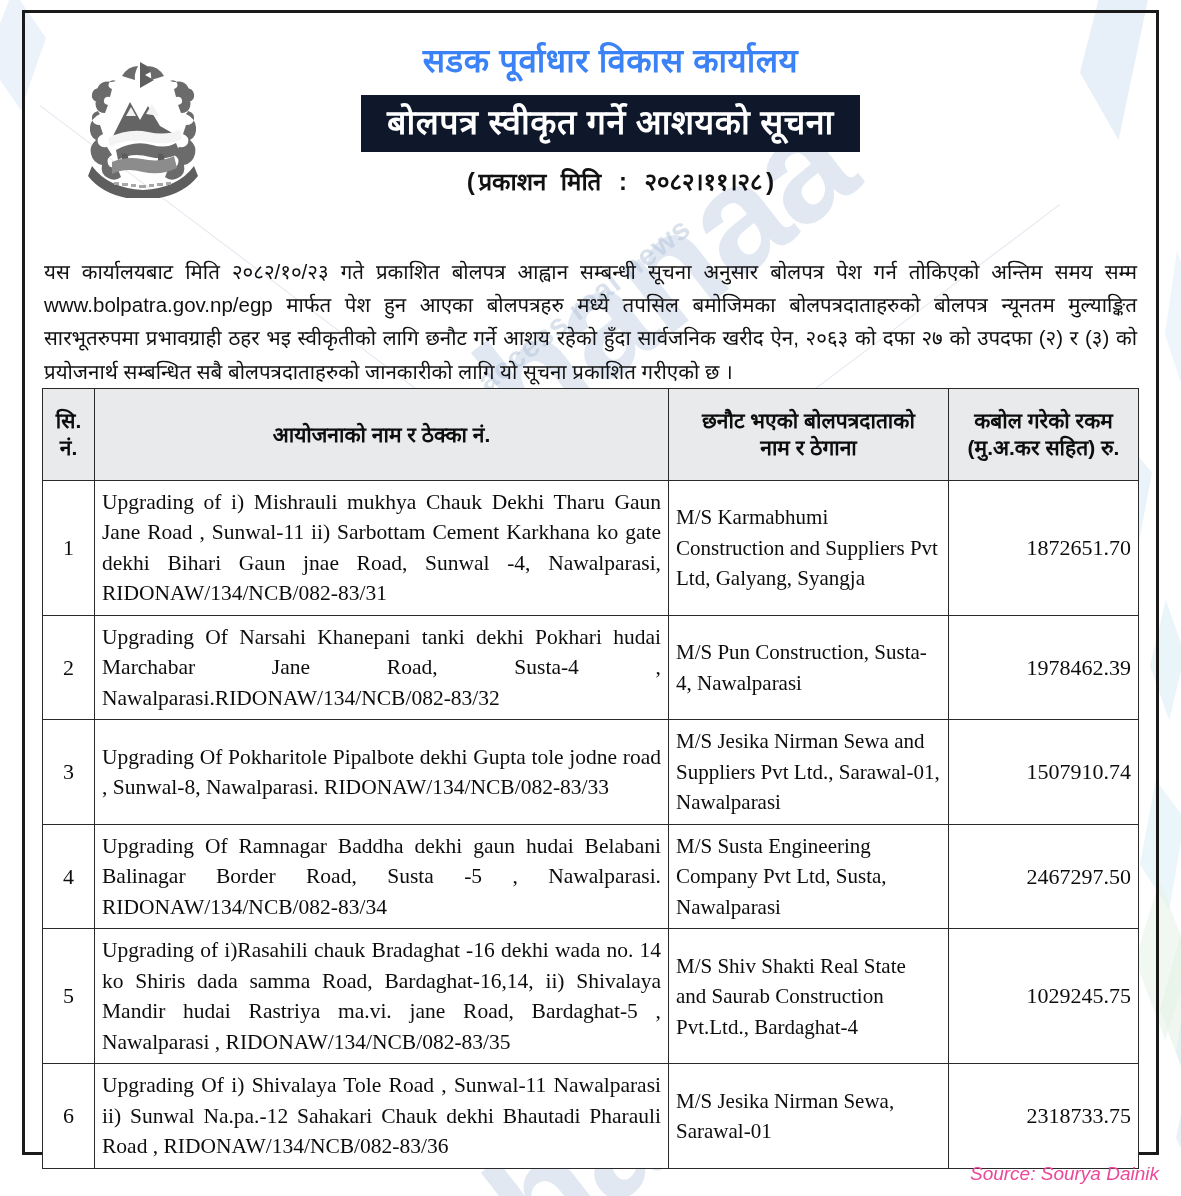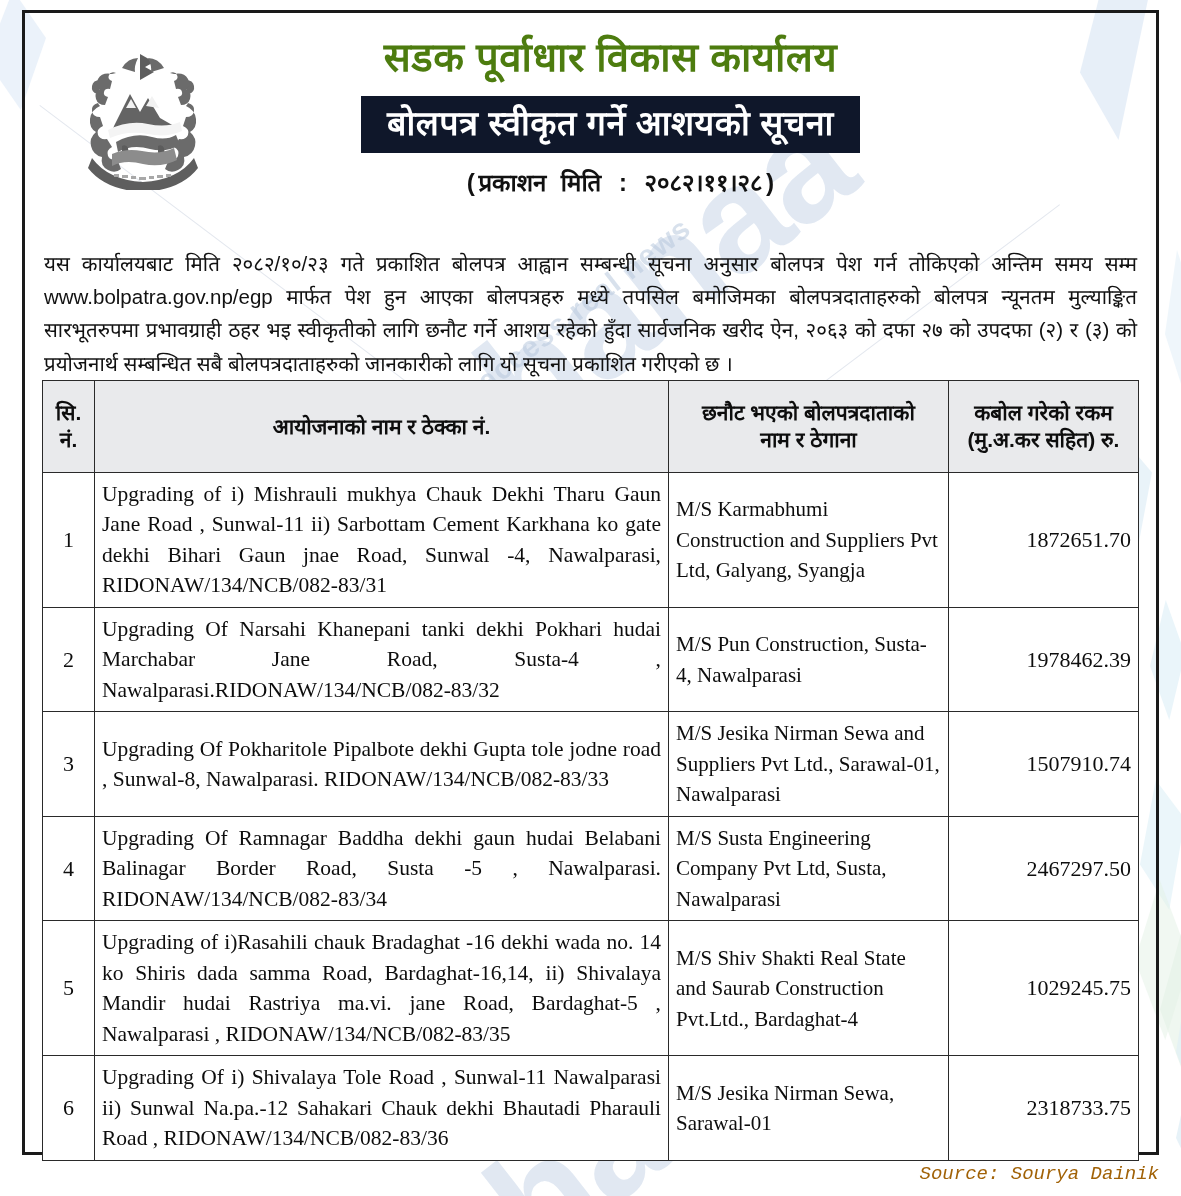--- a/index.html
+++ b/index.html
@@ -105,25 +105,25 @@
   
   .header { position:relative; min-height:215px; }
   .emblem {
     position:absolute; left:36px; top:18px;
     width:130px; height:140px;
   }
   .head-lines { text-align:center; padding-left:100px; padding-right:60px;}
   .office-title {
     font-family:"Liberation Sans", sans-serif;
     font-weight:700;
-    font-size:40px;
+    font-size:33px;
     line-height:1.25;
     letter-spacing:.5px;
-    color:#4d7c0f;
-    margin-top:12px;
+    color:#3b82f6;
+    margin-top:20px;
   }
   .office-sub {
     font-family:"Liberation Sans", sans-serif;
     font-weight:700;
     font-size:27px;
     line-height:1.25;
     color:#111;
     margin-top:14px;
   }
   .banner-wrap { margin-top:14px; display:flex; justify-content:center; }
@@ -220,24 +220,24 @@
     font-size:22px;
     white-space:nowrap;
   }
 
   
   .source {
     position:absolute;
     right:22px;
     top:1163px;
     z-index:3;
-    font-family:Liberation Mono, monospace;
+    font-family:Liberation Sans, sans-serif;
     font-style:italic;
     font-size:19px;
-    color:#a16207;
+    color:#ec4899;
   }
 </style>
 </head>
 <body>
 
 <div class="wm-layer">
   <div class="wm-blob blob-tl"></div>
   <div class="wm-blob blob-1"></div>
   <div class="wm-blob blob-4"></div>
   <div class="wm-blob blob-2"></div>

